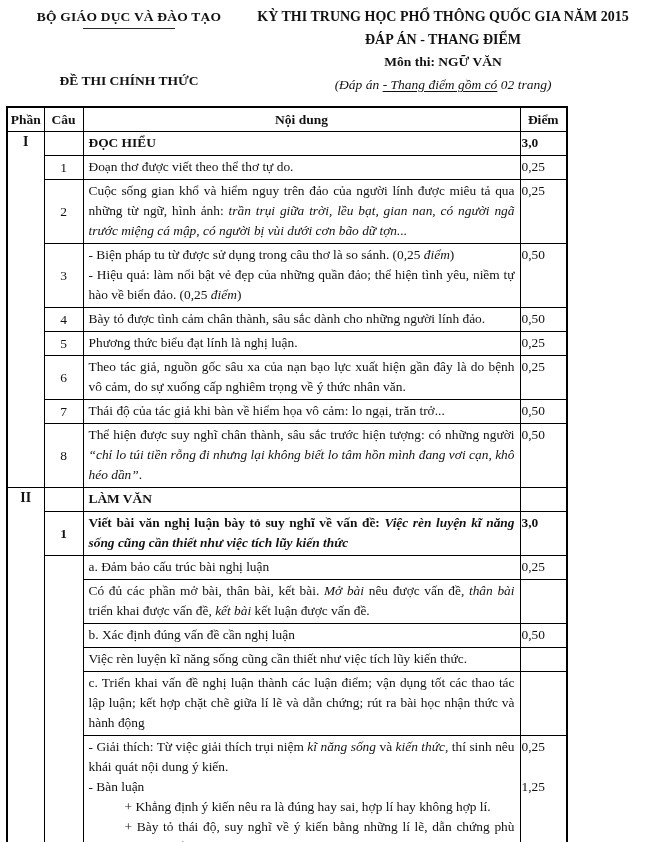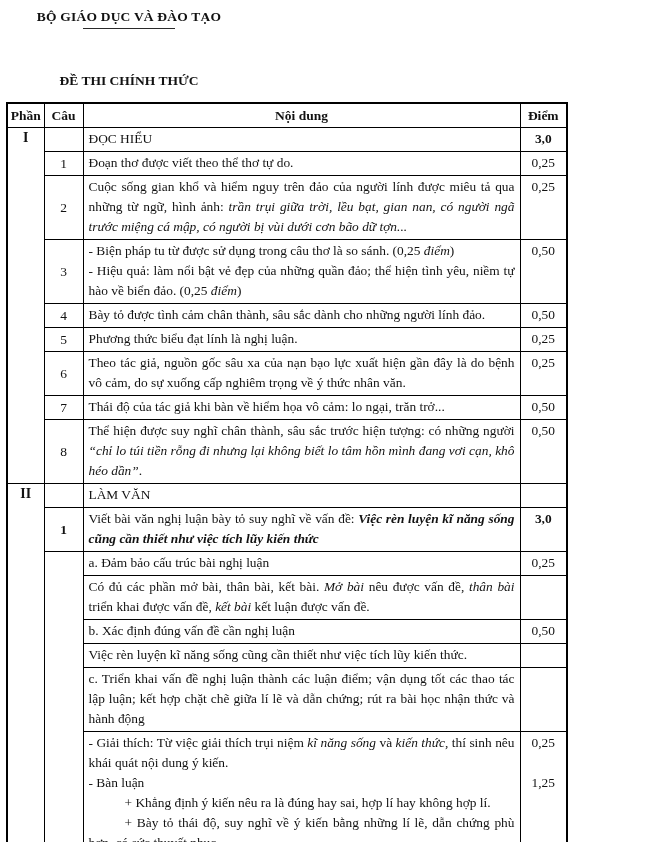--- a/index.html
+++ b/index.html
@@ -37,40 +37,46 @@
   td.cau{
     text-align:center;vertical-align:middle;font-size:13.5px;
   }
   td.cau.b{font-weight:bold;}
   td.content{
     vertical-align:top;text-align:justify;
     font-size:13.4px;line-height:20px;
     padding:1px 5px 2px 5px;
   }
   td.score{
-    text-align:center;vertical-align:top;
+    vertical-align:top;
     font-size:13.4px;line-height:20px;padding-top:1px;
   }
   .para{margin:0;}
   .para.indent{text-indent:36px;font-family:Liberation Serif, serif;}
   .s-i{font-style:italic;}
-  .s-b{font-weight:normal;}
+  .s-b{font-weight:bold;}
   .s-bi{font-weight:bold;font-style:italic;}
   .s-iu{font-style:italic;text-decoration:underline;text-underline-offset:2px;}
   .score-val{display:block;}
   .score-val.b{font-weight:bold;}
 </style>
 </head>
 <body>
 
 <div class="page-header">
   <div class="hdr-left">
     <div class="org-name">BỘ GIÁO DỤC VÀ ĐÀO TẠO</div>
     <div class="org-underline"></div>
     <div class="doc-type">ĐỀ THI CHÍNH THỨC</div>
+  </div>
+  <div class="hdr-right">
+    <div class="exam-title">KỲ THI TRUNG HỌC PHỔ THÔNG QUỐC GIA NĂM 2015</div>
+    <div class="exam-sub">ĐÁP ÁN - THANG ĐIỂM</div>
+    <div class="exam-subject">Môn thi: NGỮ VĂN</div>
+    <div class="exam-note"><span class="s-i">(Đáp án </span><span class="s-iu">- Thang điểm gồm có</span><span class="s-i"> 02 trang)</span></div>
   </div>
 </div>
 
 <table class="answer-table">
   <colgroup>
     <col class="c-phan">
       <col class="c-cau">
       <col>
       <col class="c-diem">
   </colgroup>

